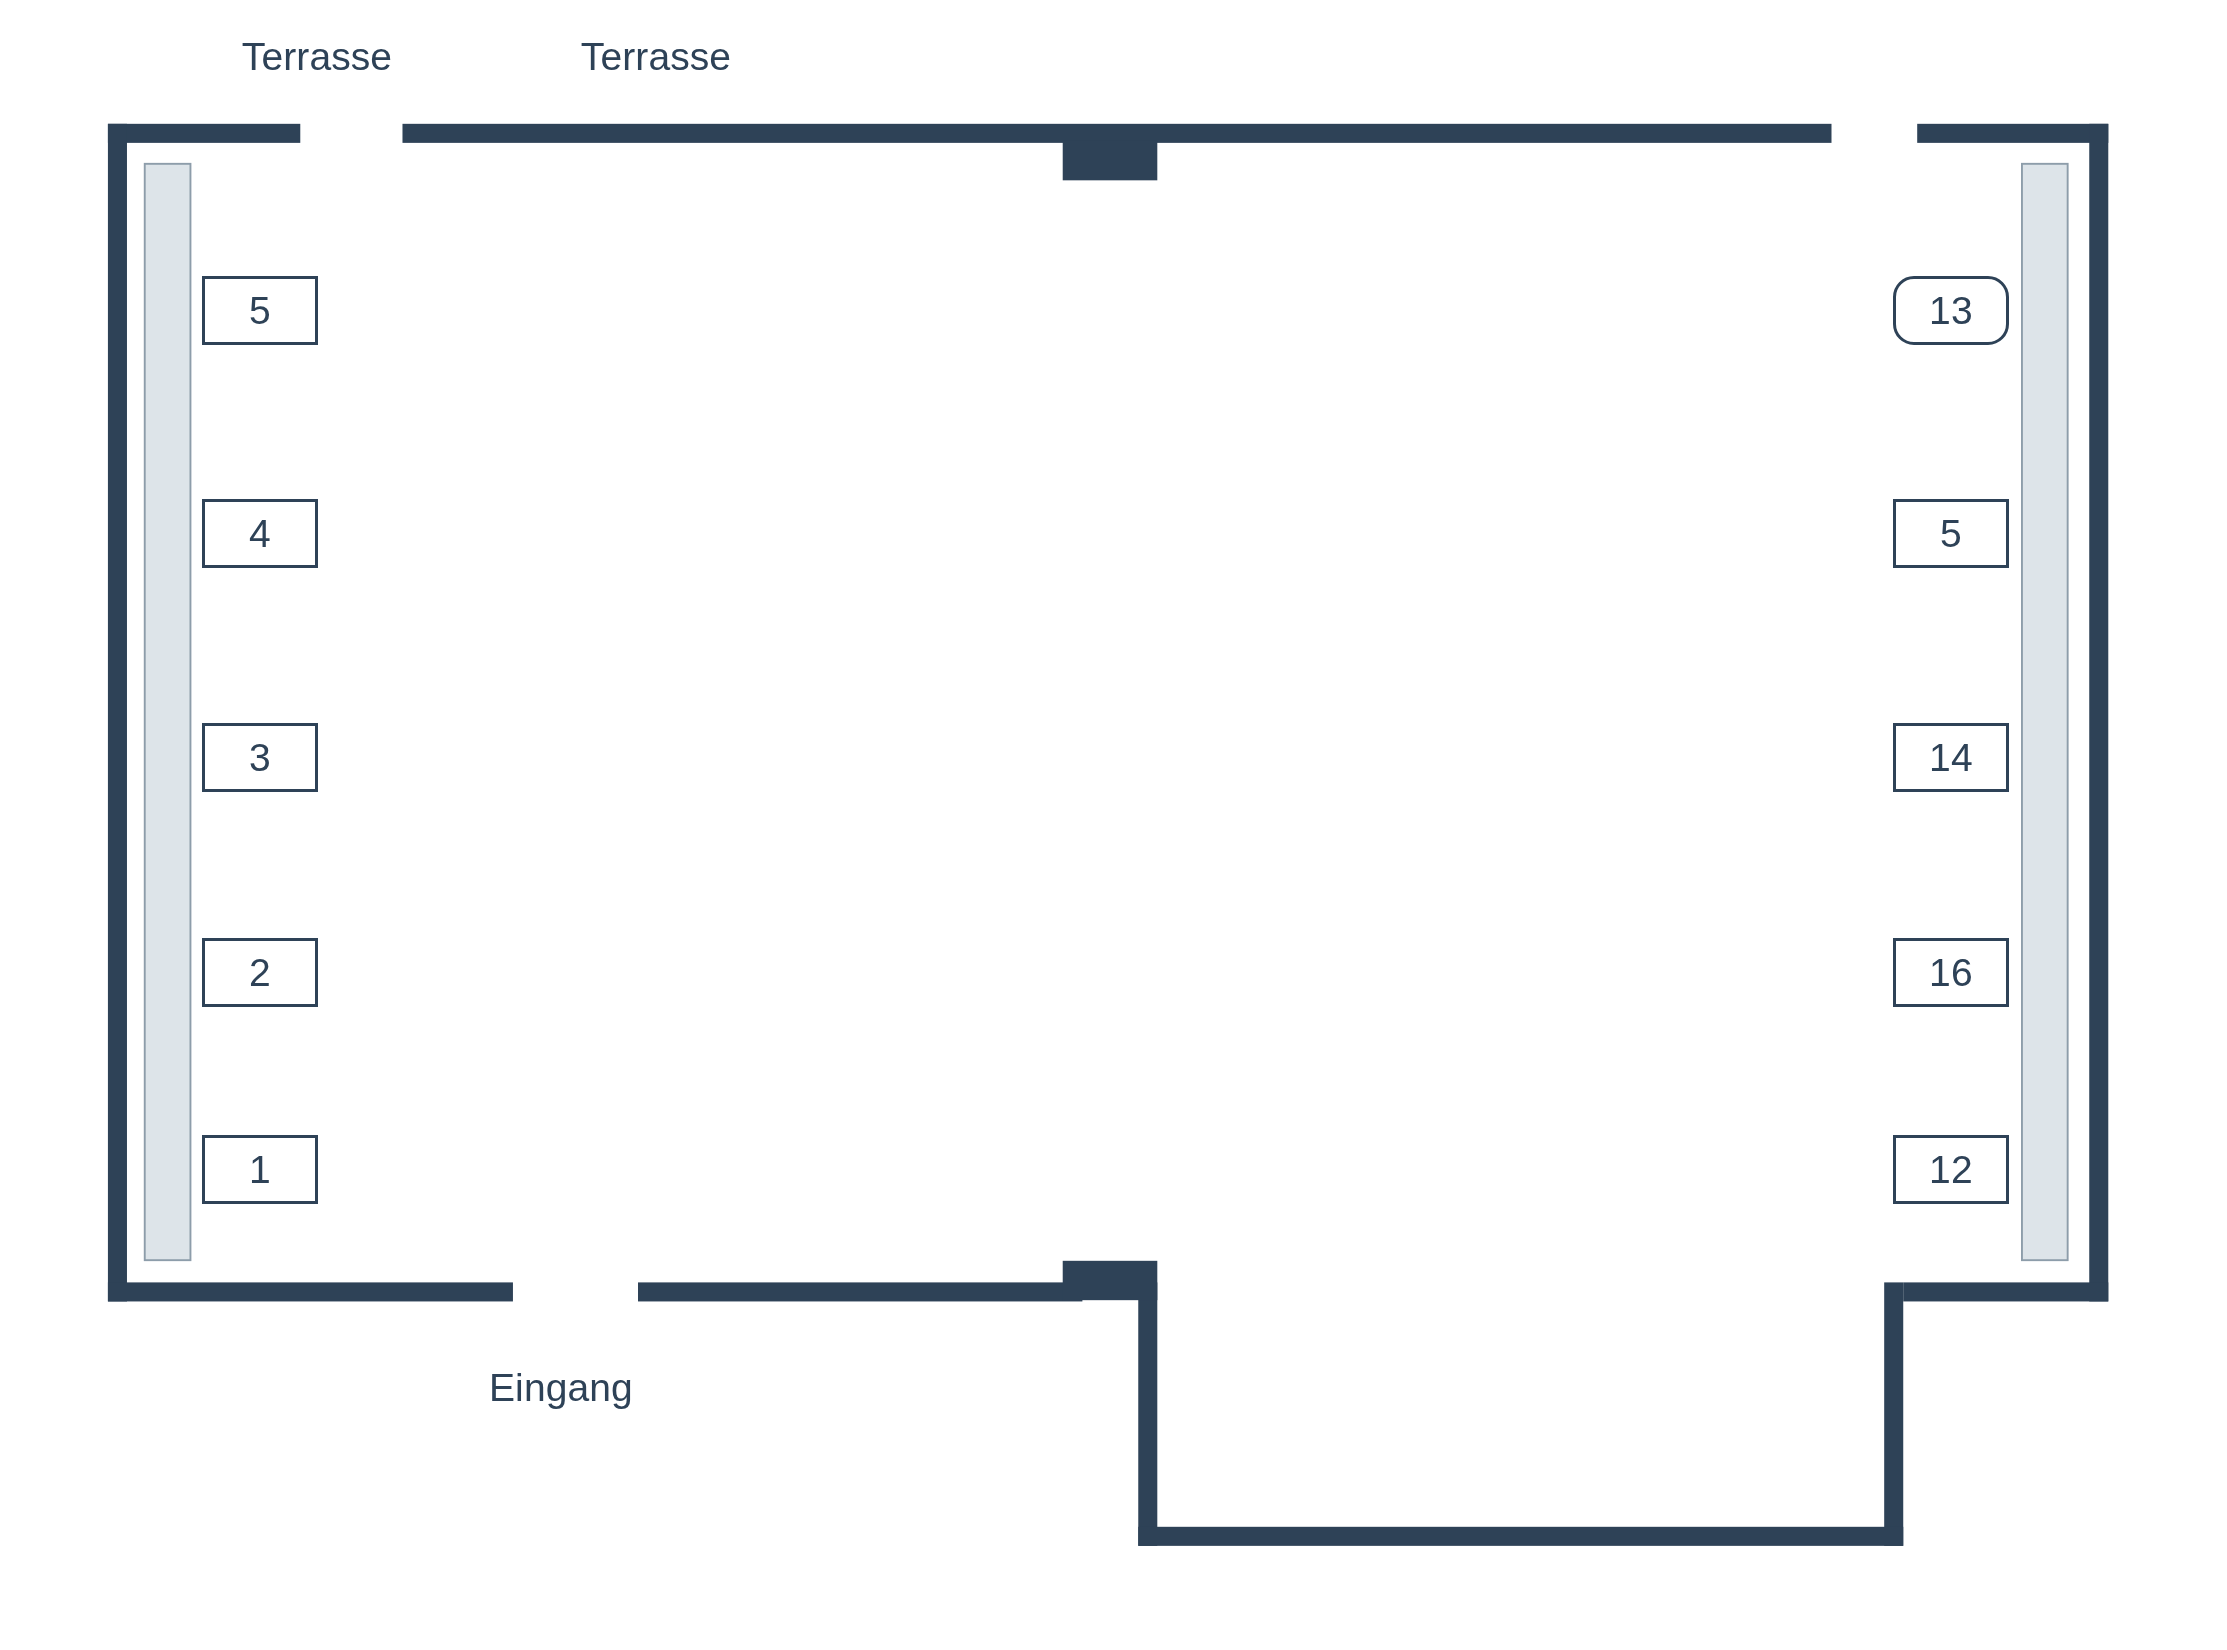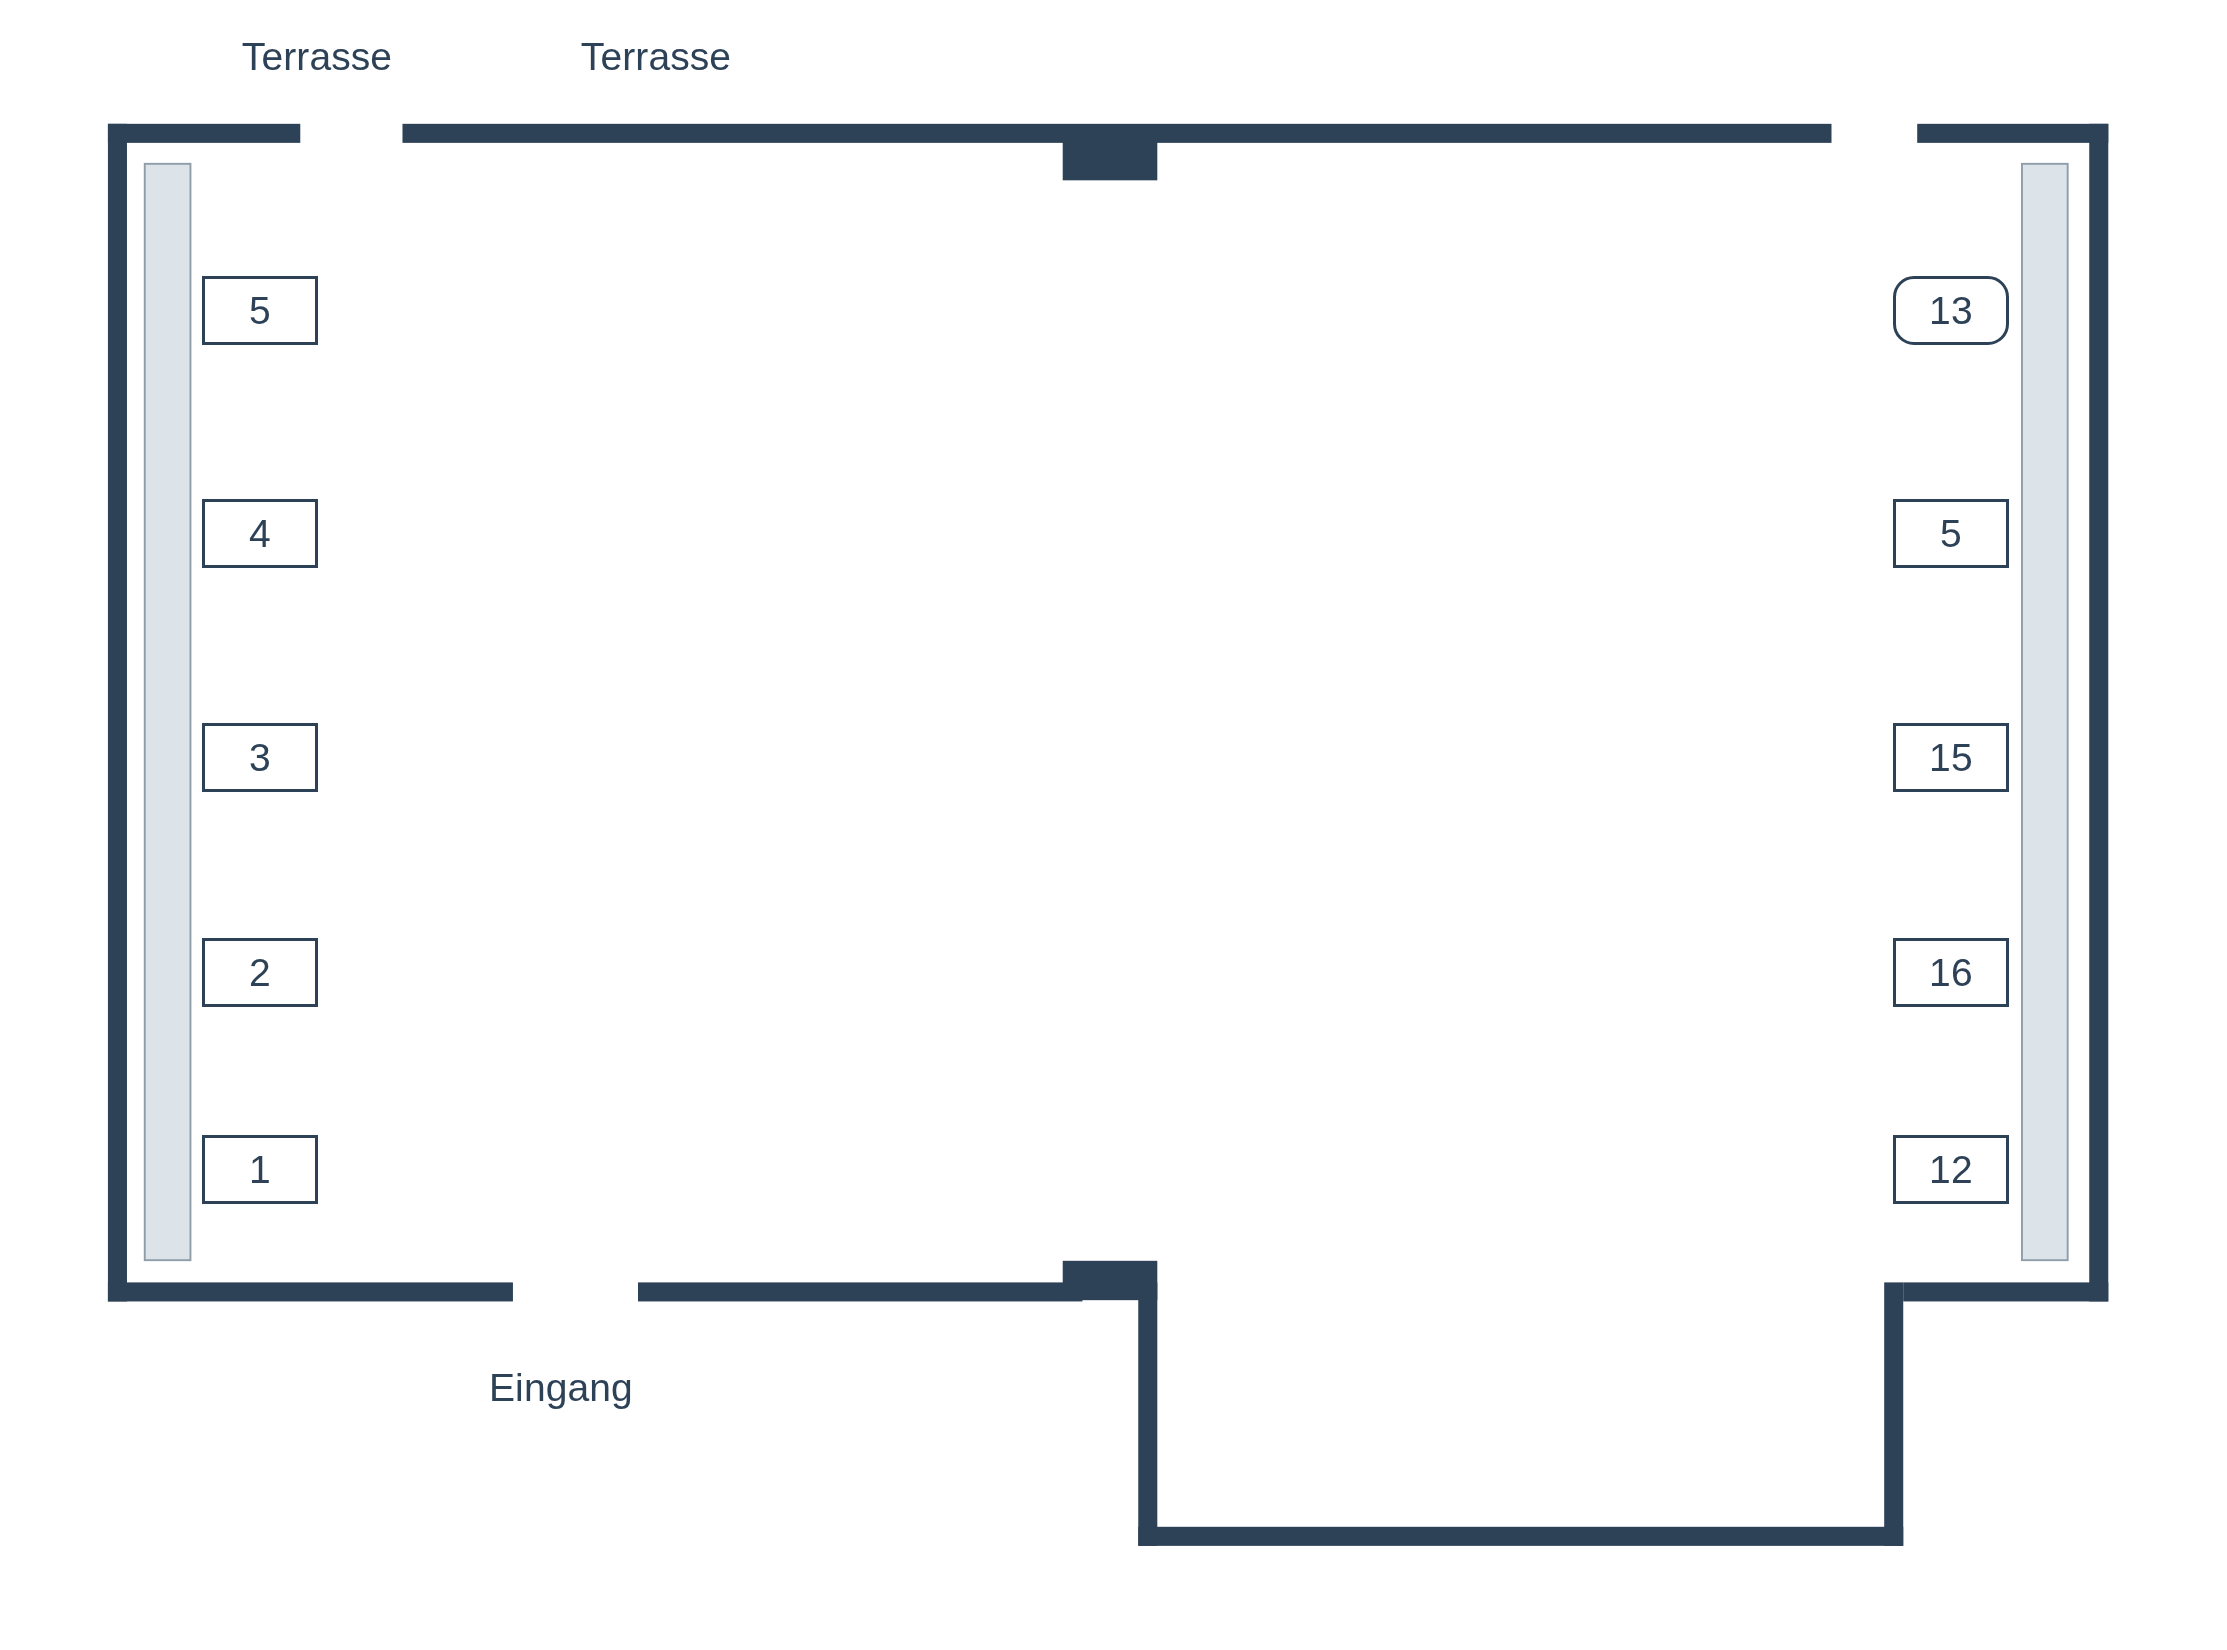--- a/index.html
+++ b/index.html
@@ -134,21 +134,21 @@
 
   <div class="seat-box" style="left:1893px; top:276px;border-radius:21px;">
     <span class="seat-num">13</span>
   </div>
 
   <div class="seat-box" style="left:1893px; top:499px;">
     <span class="seat-num">5</span>
   </div>
 
   <div class="seat-box" style="left:1893px; top:723px;">
-    <span class="seat-num">15</span>
+    <span class="seat-num">14</span>
   </div>
 
   <div class="seat-box" style="left:1893px; top:938px;">
     <span class="seat-num">16</span>
   </div>
 
   <div class="seat-box" style="left:1893px; top:1135px;">
     <span class="seat-num">12</span>
   </div>
 

